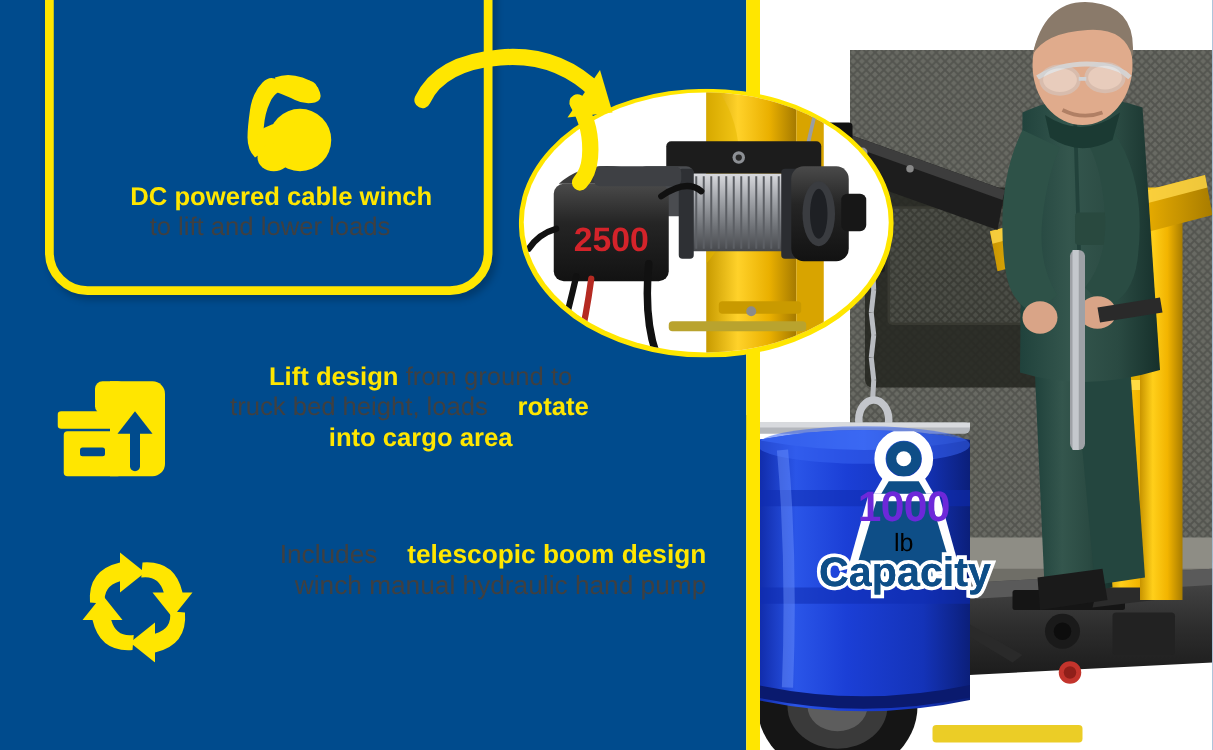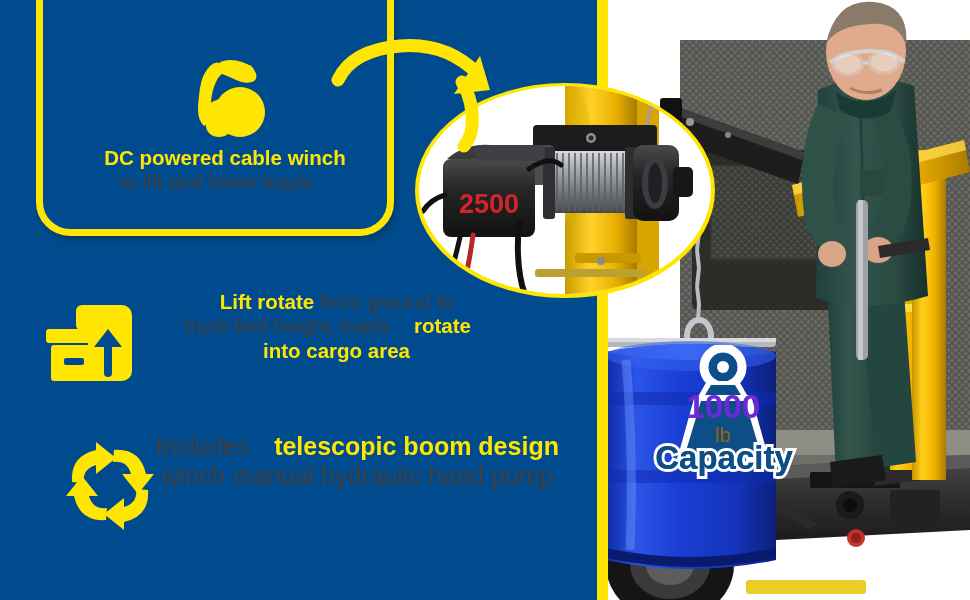--- a/index.html
+++ b/index.html
@@ -39,35 +39,35 @@
   
   .bicep-icon { position:absolute; left:186px; top:58px; width:82px; height:84px; z-index:8; }
 
   
   .txt { position:absolute; z-index:8; color:#ffffff; text-align:center; line-height:1.19; }
   .txt b { color:#ffe600; font-weight:bold;margin-left:18px; }
   .txt .w { color:#404040; font-weight:normal; }
 
   #text-winch { left:30px; top:146px; width:372px; font-size:20.5px; }
   #text-lift  { left:140px; top:290px; width:375px; font-size:20.5px; }
-  #text-boom  { left:150px; top:432px; width:415px; font-size:25px; }
+  #text-boom  { left:150px; top:432px; width:415px; font-size:21px;text-align:right; }
 
   .line { display:block; white-space:nowrap; }
 
   
   .feat-icon { position:absolute; z-index:8; }
   #icon-lift { left:46px; top:303px; width:88px; height:80px; }
   #icon-rotate { left:62px; top:438px; width:96px; height:92px; }
 
   
   .curve-arrow { position:absolute; left:330px; top:28px; width:190px; height:140px; z-index:9; }
 
   
   .winch-circle {
-    position:absolute; left:415px; top:83px; width:300px; height:215px;
+    position:absolute; left:415px; top:71px; width:300px; height:215px;
     z-index:5; overflow:hidden;
   }
   .winch-circle-bg {
     position:absolute; left:0; top:0; width:300px; height:215px;
     background:#ffffff;
     border-radius:150px / 108px;
     border:5px solid #ffe600;
   }
 
   
@@ -77,21 +77,21 @@
   .capacity-badge {
     position:absolute; left:655px; top:345px; width:136px; height:142px; z-index:12;
   }
   .cap-num {
     position:absolute; left:0; top:44px; width:136px; text-align:center;
     color:#6d28d9; font-size:34px; font-weight:bold; letter-spacing:-0.5px;
     line-height:1; z-index:3; pointer-events:none;
   }
   .cap-lb {
     position:absolute; left:0; top:80px; width:136px; text-align:center;
-    color:#a16207; font-size:20px; font-weight:normal; line-height:1; z-index:3;
+    color:#000000; font-size:20px; font-weight:normal; line-height:1; z-index:3;
   }
   .cap-word {
     position:absolute; left:-4px; top:96px; width:146px; text-align:center;
     color:#0a4f8f; font-size:33px; font-weight:bold; line-height:1; z-index:4;
     -webkit-text-stroke:6px #ffffff; paint-order:stroke fill;
   }
   .cap-word-fill {
     position:absolute; left:-4px; top:96px; width:146px; text-align:center;
     color:#0e4e87; font-size:33px; font-weight:bold; line-height:1; z-index:5;
   }
@@ -383,21 +383,21 @@
     <path d="M42 2 h34 a10 10 0 0 1 10 10 v56 a10 10 0 0 1 -10 10 h-34 Z" fill="#ffe600"></path>
     <rect x="30" y="2" width="24" height="26" rx="6" fill="#ffe600"></rect>
     <rect x="0" y="26" width="56" height="14" rx="3" fill="#ffe600"></rect>
     <rect x="5" y="42" width="46" height="36" rx="3" fill="#ffe600"></rect>
     <rect x="18" y="55" width="20" height="7" rx="2" fill="#004b8d"></rect>
     <path d="M62 70 L62 34" stroke="#004b8d" stroke-width="8" stroke-linecap="round"></path>
     <path d="M62 26 L76 44 L48 44 Z" fill="#004b8d"></path>
   </svg>
 
   <div class="txt" id="text-lift">
-    <span class="line"><b>Lift rotate</b><span class="w"> from ground to</span></span>
+    <span class="line"><b>Lift design</b><span class="w"> from ground to</span></span>
     <span class="line"><span class="w">truck bed height, loads </span><b>rotate</b></span>
     <span class="line"><b>into cargo area</b></span>
   </div>
 
   <svg class="feat-icon" id="icon-rotate" viewBox="0 0 96 92">
     <g fill="#ffe600">
 
       <path d="M10 44 q-2 -26 24 -32 l0 -8 l20 16 l-20 16 l0 -9 q-14 4 -12 18 Z"></path>
 
       <path d="M52 12 q26 -2 32 24 l8 0 l-16 20 l-16 -20 l9 0 q-4 -14 -18 -12 Z"></path>

